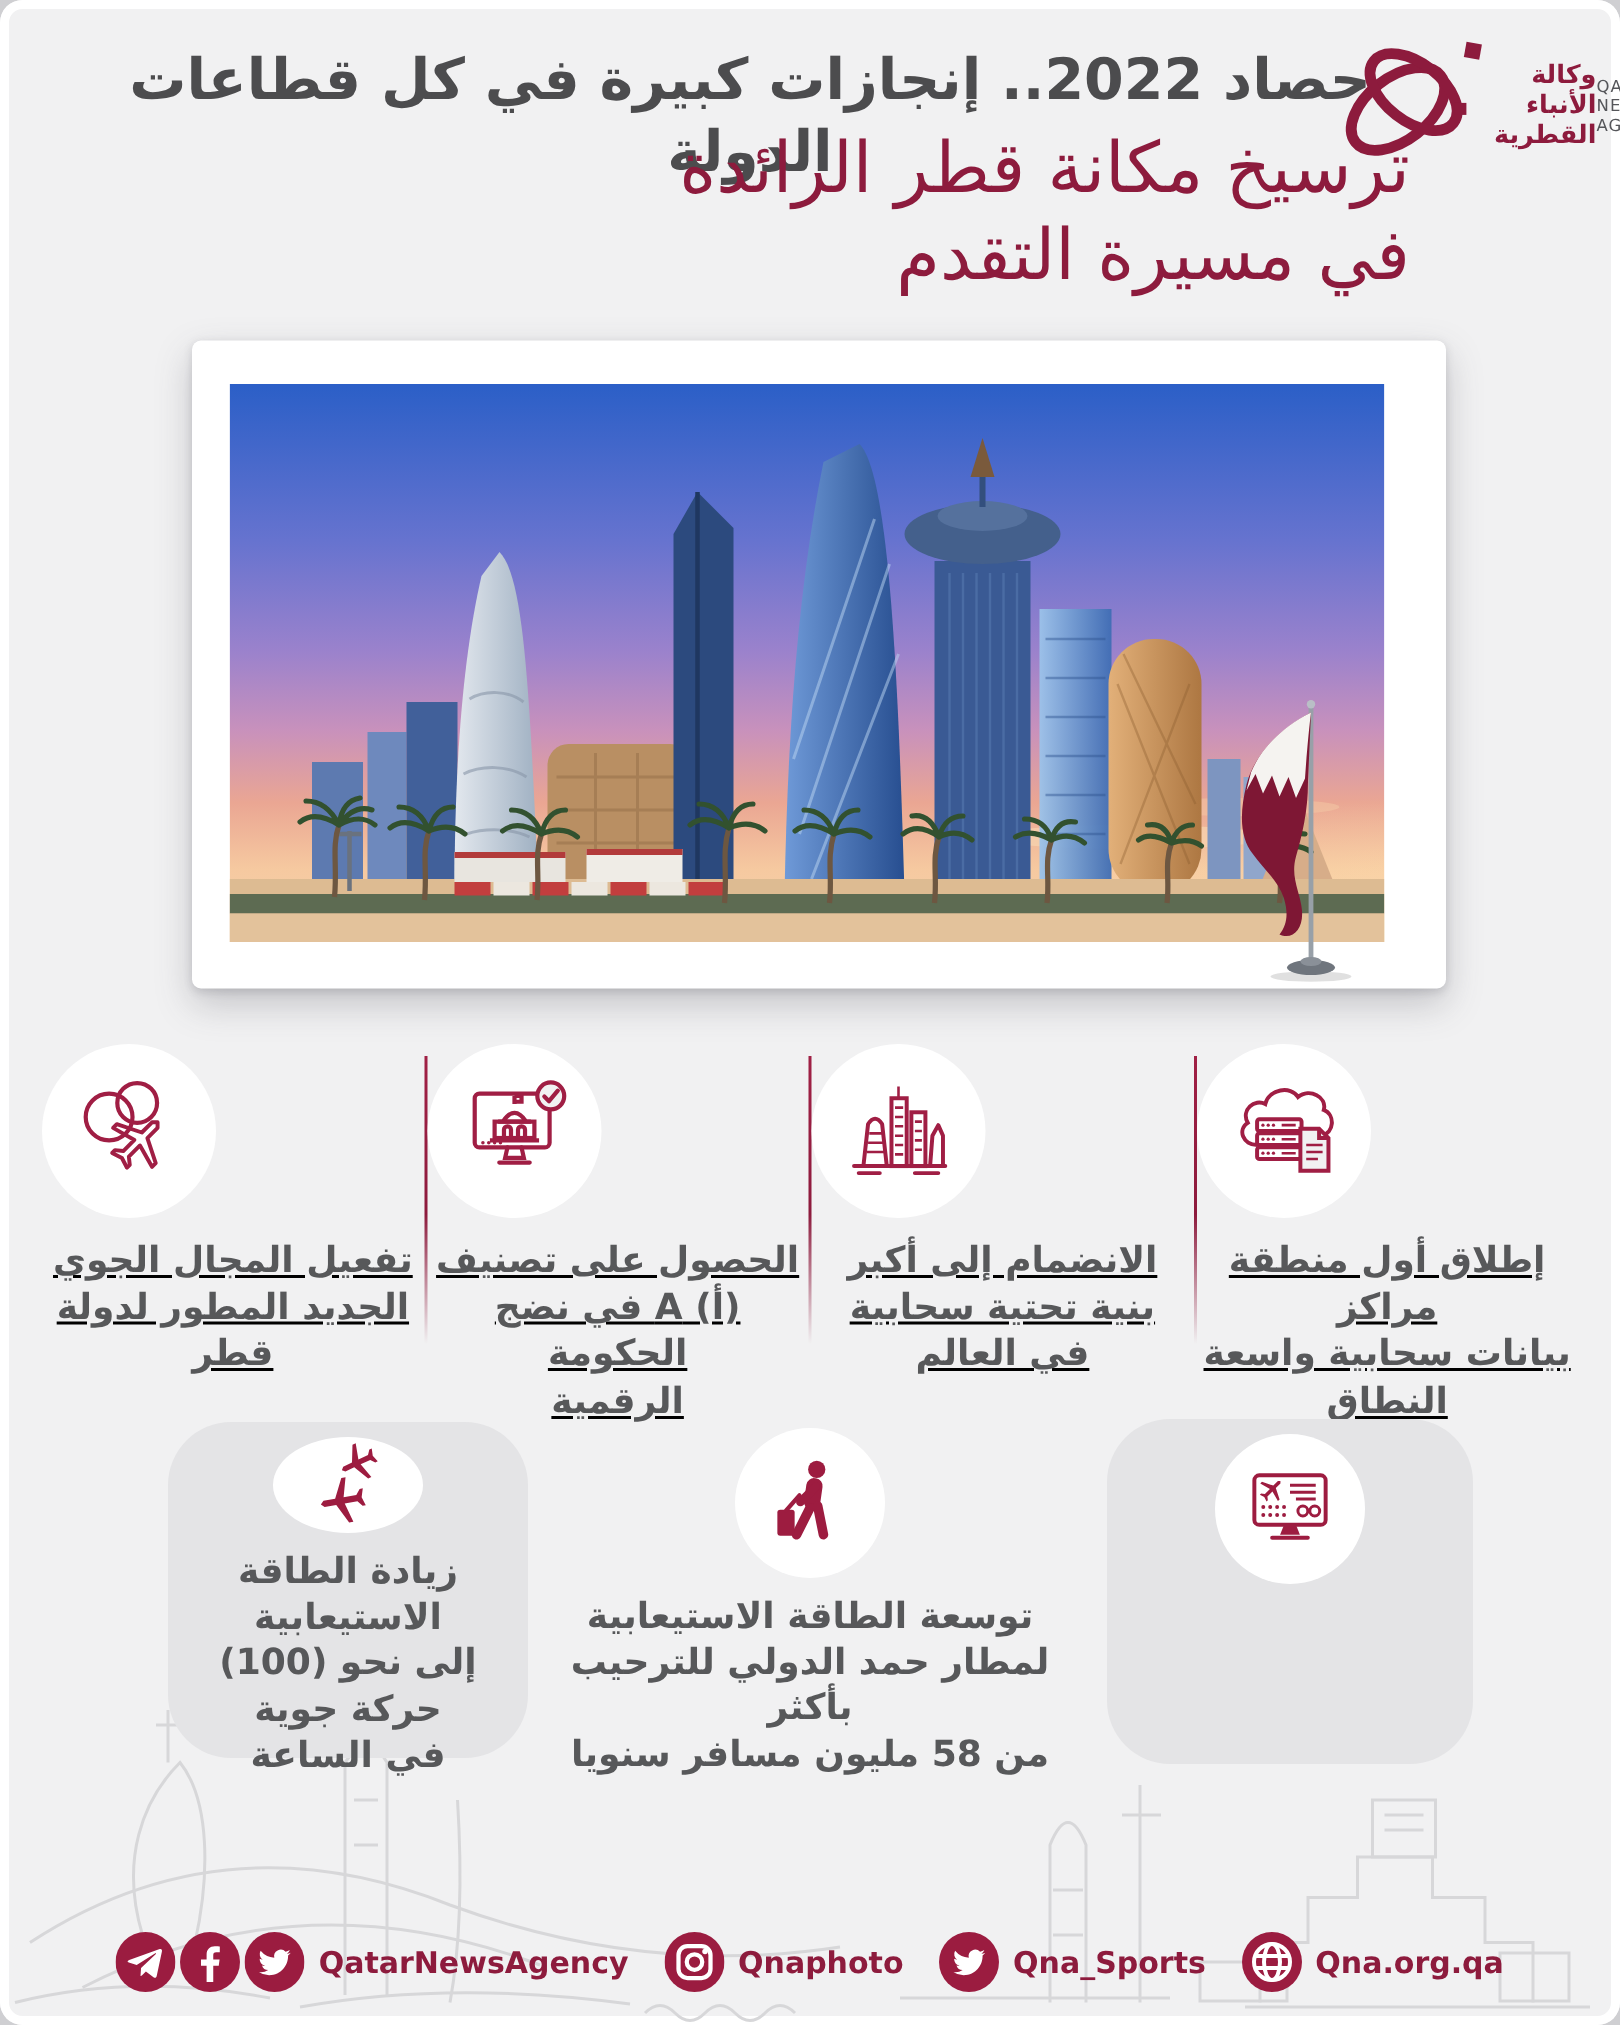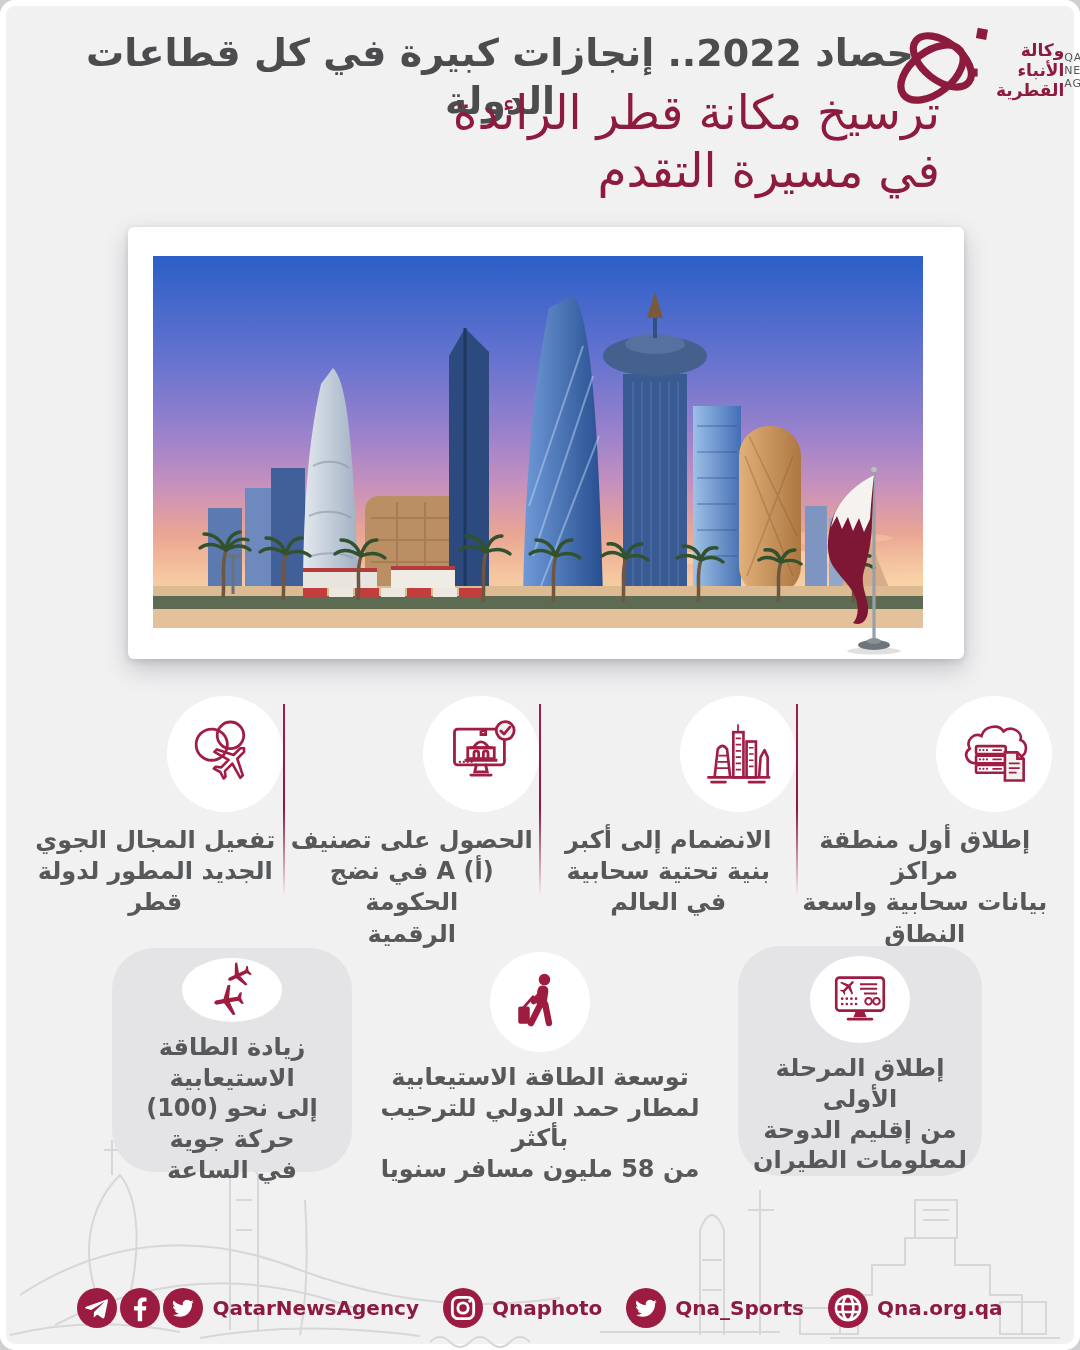--- a/index.html
+++ b/index.html
@@ -11,21 +11,21 @@
   .logo{position:absolute;top:22px;right:26px;width:170px;display:flex;align-items:center;}
   .logo-ar{font-size:17px;font-weight:bold;color:#8d1b3d;margin-top:2px;}
   .logo-en{font-size:11px;font-weight:normal;color:#55565a;letter-spacing:.8px;margin-top:3px;}
   
   .photo-frame{position:absolute;left:128px;top:227px;width:836px;height:432px;background:#fff;border-radius:6px;box-shadow:0 10px 24px rgba(80,80,90,.28),0 2px 6px rgba(80,80,90,.18);margin:0;}
   .photo{position:absolute;left:25px;top:29px;width:770px;height:372px;overflow:hidden;}
   .photo svg{display:block;width:100%;height:100%;}
   .flag{position:absolute;left:668px;top:234px;width:120px;height:196px;}
   
   .row1{position:absolute;top:696px;left:28px;width:1024px;display:grid;grid-template-columns:1fr auto 1fr auto 1fr auto 1fr;z-index:2;}
-  .ach{display:flex;flex-direction:column;align-items:flex-end;}
+  .ach{display:flex;flex-direction:column;align-items:flex-start;text-decoration:underline;}
   .circ{width:116px;height:116px;border-radius:50%;background:#ffffff;display:flex;align-items:center;justify-content:center;}
   .ach-text{margin-top:13px;text-align:center;font-size:24px;font-weight:bold;color:#57585a;line-height:1.3;white-space:pre-line;width:100%;}
   .vdiv{width:2px;height:192px;margin-top:8px;background:linear-gradient(180deg,#a02045 0%,#8d1b3d 55%,rgba(141,27,61,0) 100%);}
   
   .row2-card{position:absolute;background:#e4e4e6;border-radius:42px;display:flex;flex-direction:column;align-items:center;padding-top:10px;box-sizing:border-box;z-index:2;}
   .row2-plain{position:absolute;display:flex;flex-direction:column;align-items:center;z-index:2;}
   .circ2{width:100px;height:100px;border-radius:50%;background:#ffffff;display:flex;align-items:center;justify-content:center;}
   .row2-text{margin-top:10px;text-align:center;font-size:24px;font-weight:bold;color:#57585a;line-height:1.28;white-space:pre-line;width:100%;}
   
   .sketch{position:absolute;left:0;bottom:0;width:1080px;height:270px;z-index:0;}
@@ -329,23 +329,20 @@
             <circle cx="30" cy="56" r="2"></circle>
             <circle cx="37" cy="56" r="2"></circle>
             <circle cx="44" cy="56" r="2"></circle>
         </g>
         <circle cx="63" cy="52" r="5" stroke-width="3"></circle>
         <circle cx="75" cy="52" r="5" stroke-width="3"></circle>
         <path d="M44 66 H56 L60 76 H40 Z" fill="#9d1c40" stroke="none"></path>
         <path d="M32 79 H68" stroke-linecap="round"></path>
       </svg>
     </div>
-    <div class="row2-text" dir="rtl">إطلاق المرحلة الأولى
-من إقليم الدوحة
-لمعلومات الطيران</div>
   </div>
 
   <svg class="sketch" viewBox="0 0 1080 270" fill="none" stroke="#d7d7d9" stroke-width="2">
     <path d="M20 215 Q150 130 300 190 Q430 238 560 218"></path>
     <path d="M55 245 Q200 170 360 230"></path>
     <path d="M10 255 Q90 235 180 252 M200 258 Q300 240 420 256"></path>
     <path d="M95 210 C80 160 95 120 120 95 C140 120 140 170 130 215"></path>
     <path d="M112 95 V60 M104 70 H122"></path>
     <path d="M230 250 V95 L245 75 L258 95 V250 M236 120 H252 M236 150 H252"></path>
     <path d="M300 255 Q310 200 305 120"></path>

